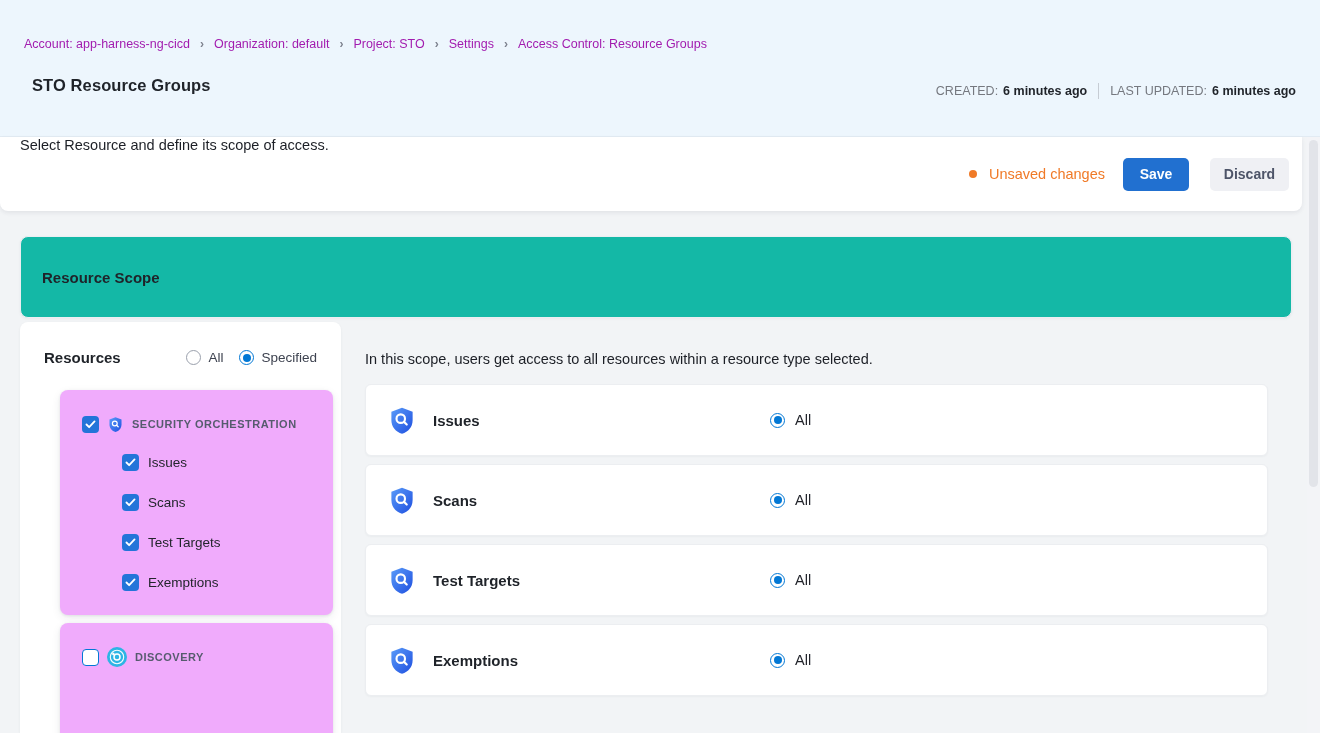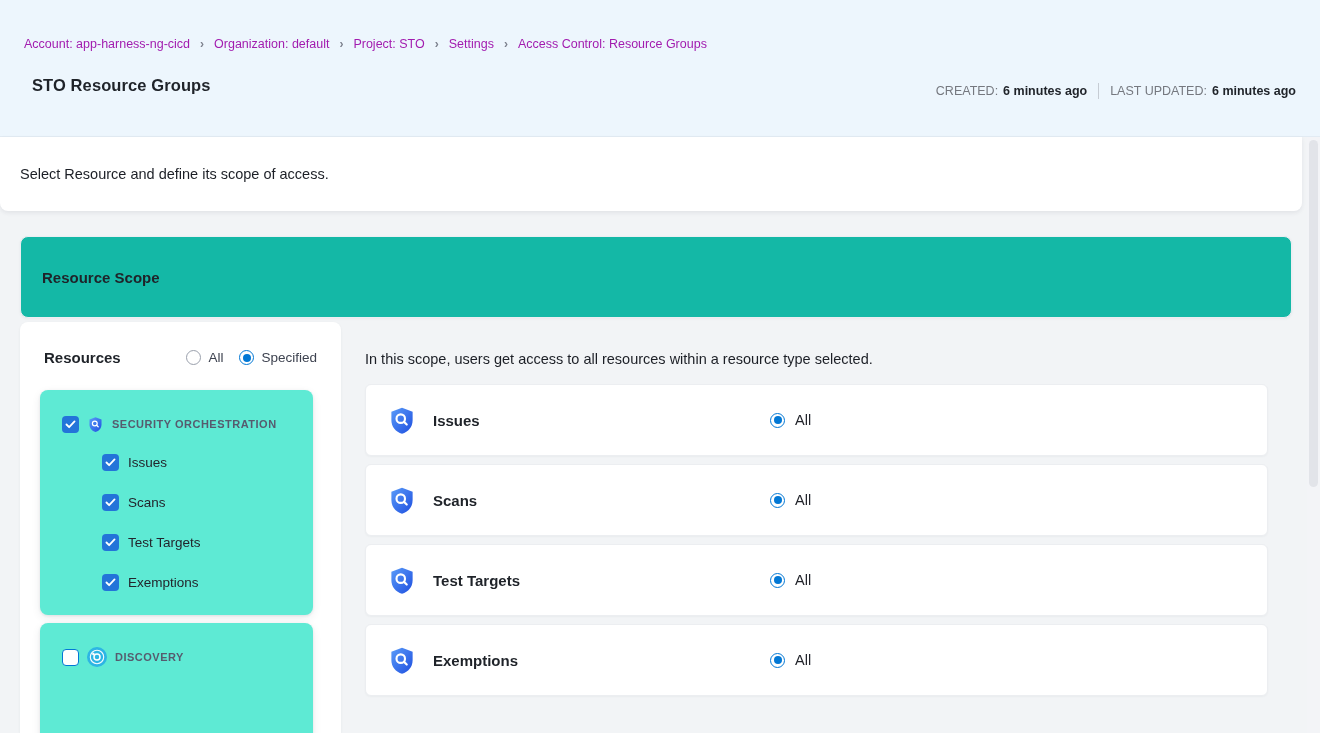--- a/index.html
+++ b/index.html
@@ -14,21 +14,21 @@
   .breadcrumb{position:absolute;left:24px;top:37px;display:flex;align-items:center;gap:10px;font-size:12.5px;white-space:nowrap}
   .breadcrumb a{color:#a21caf;text-decoration:none;cursor:pointer}
   .crumb-sep{color:#7d828e;font-size:12px;font-weight:700;transform:translateY(-0.5px)}
   .page-title{position:absolute;left:32px;top:76px;margin:0;font-size:16.5px;font-weight:700;color:#1f2329;letter-spacing:.1px}
   .meta{position:absolute;right:24px;top:83px;display:flex;align-items:center;font-size:12.5px;white-space:nowrap}
   .meta-label{color:#75787f;margin-right:5px}
   .meta-value{color:#1f2329;font-weight:700}
   .meta-sep{width:1px;height:16px;background:#c6ccd4;margin:0 11px}
   
   .toolbar{position:absolute;top:137px;left:0;width:1302px;height:74px;background:#ffffff;border-radius:0 0 8px 8px;
-    box-shadow:0 2px 4px rgba(33,43,59,.08);display:flex;align-items:center;padding:0 13px 0 20px;box-sizing:border-box}
+    box-shadow:0 2px 4px rgba(33,43,59,.08);display:flex;padding:0 13px 0 20px;box-sizing:border-box}
   .toolbar-desc{font-size:14.5px;color:#1c1f26}
   .toolbar-actions{margin-left:auto;display:flex;align-items:center}
   .unsaved-dot{width:8px;height:8px;border-radius:50%;background:#f07a27;margin-right:12px}
   .unsaved-text{color:#f07a27;font-size:14.5px;margin-right:18px}
   .btn{height:33px;border:none;border-radius:5px;font-weight:700;font-size:14px;cursor:pointer;font-family:inherit}
   .btn-save{width:66px;background:#2170d0;color:#fff;margin-right:21px}
   .btn-discard{width:79px;background:#eff0f4;color:#4d5468}
   
   .scope-card{position:absolute;left:20px;top:236px;width:1272px;height:82px;background:#14b8a6;border:1px solid #eceef2;border-radius:8px;
     box-shadow:0 1px 3px rgba(33,43,59,.05);display:flex;align-items:center;padding-left:21px;box-sizing:border-box}
@@ -40,21 +40,21 @@
   .resources-panel{position:absolute;left:20px;top:322px;width:321px;height:411px;background:#fff;border-radius:8px 8px 0 0;
     box-shadow:0 1px 3px rgba(33,43,59,.06);overflow:hidden}
   .panel-header{display:flex;align-items:center;padding:27px 24px 0 24px}
   .panel-title{font-size:15px;font-weight:700;color:#1f2329}
   .radio-group{margin-left:auto;display:flex;align-items:center;gap:16px}
   .radio-item{display:flex;align-items:center;gap:7px;font-size:13.5px;color:#3e4350;cursor:pointer}
   .radio{width:15px;height:15px;border-radius:50%;box-sizing:border-box;position:relative;flex:none}
   .radio.off{border:1.5px solid #9aa0ac;background:#fff}
   .radio.on{border:1.5px solid #0278d5;background:#fff}
   .radio.on::after{content:"";position:absolute;inset:2.5px;border-radius:50%;background:#0278d5}
-  .group-card{position:absolute;left:20px;width:273px;background:#5eead4;border-radius:8px;
+  .group-card{position:absolute;left:40px;width:273px;background:#f0abfc;border-radius:8px;
     box-shadow:0 1px 3px rgba(40,48,68,.10),0 3px 10px rgba(40,48,68,.08)}
   #group-sto{top:68px;height:225px}
   #group-discovery{top:301px;height:132px}
   .group-header{margin-top:16px;height:36px;display:flex;align-items:center;padding-left:22px;gap:8px}
   .group-name{font-size:11px;font-weight:700;color:#565b6e;letter-spacing:.5px}
   .tree-row{height:40px;display:flex;align-items:center;padding-left:62px;gap:9px}
   .tree-label{font-size:13.5px;color:#23252c}
   .checkbox{width:17px;height:17px;border-radius:4px;box-sizing:border-box;display:flex;align-items:center;justify-content:center;cursor:pointer;flex:none}
   .checkbox.checked{background:#2374d9}
   .checkbox.unchecked{background:#fff;border:1.6px solid #0278d5}
@@ -104,20 +104,26 @@
       <span class="meta-label">CREATED:</span>
       <span class="meta-value">6 minutes ago</span>
       <span class="meta-sep"></span>
       <span class="meta-label">LAST UPDATED:</span>
       <span class="meta-value">6 minutes ago</span>
     </div>
   </header>
 
   <div class="toolbar">
     <span class="toolbar-desc">Select Resource and define its scope of access.</span>
+    <div class="toolbar-actions">
+      <span class="unsaved-dot"></span>
+      <span class="unsaved-text">Unsaved changes</span>
+      <button class="btn btn-save">Save</button>
+      <button class="btn btn-discard">Discard</button>
+    </div>
   </div>
 
   <section class="scope-card">
     <span class="scope-label">Resource Scope</span>
   </section>
 
   <aside class="resources-panel">
     <div class="panel-header">
       <span class="panel-title">Resources</span>
       <div class="radio-group">

